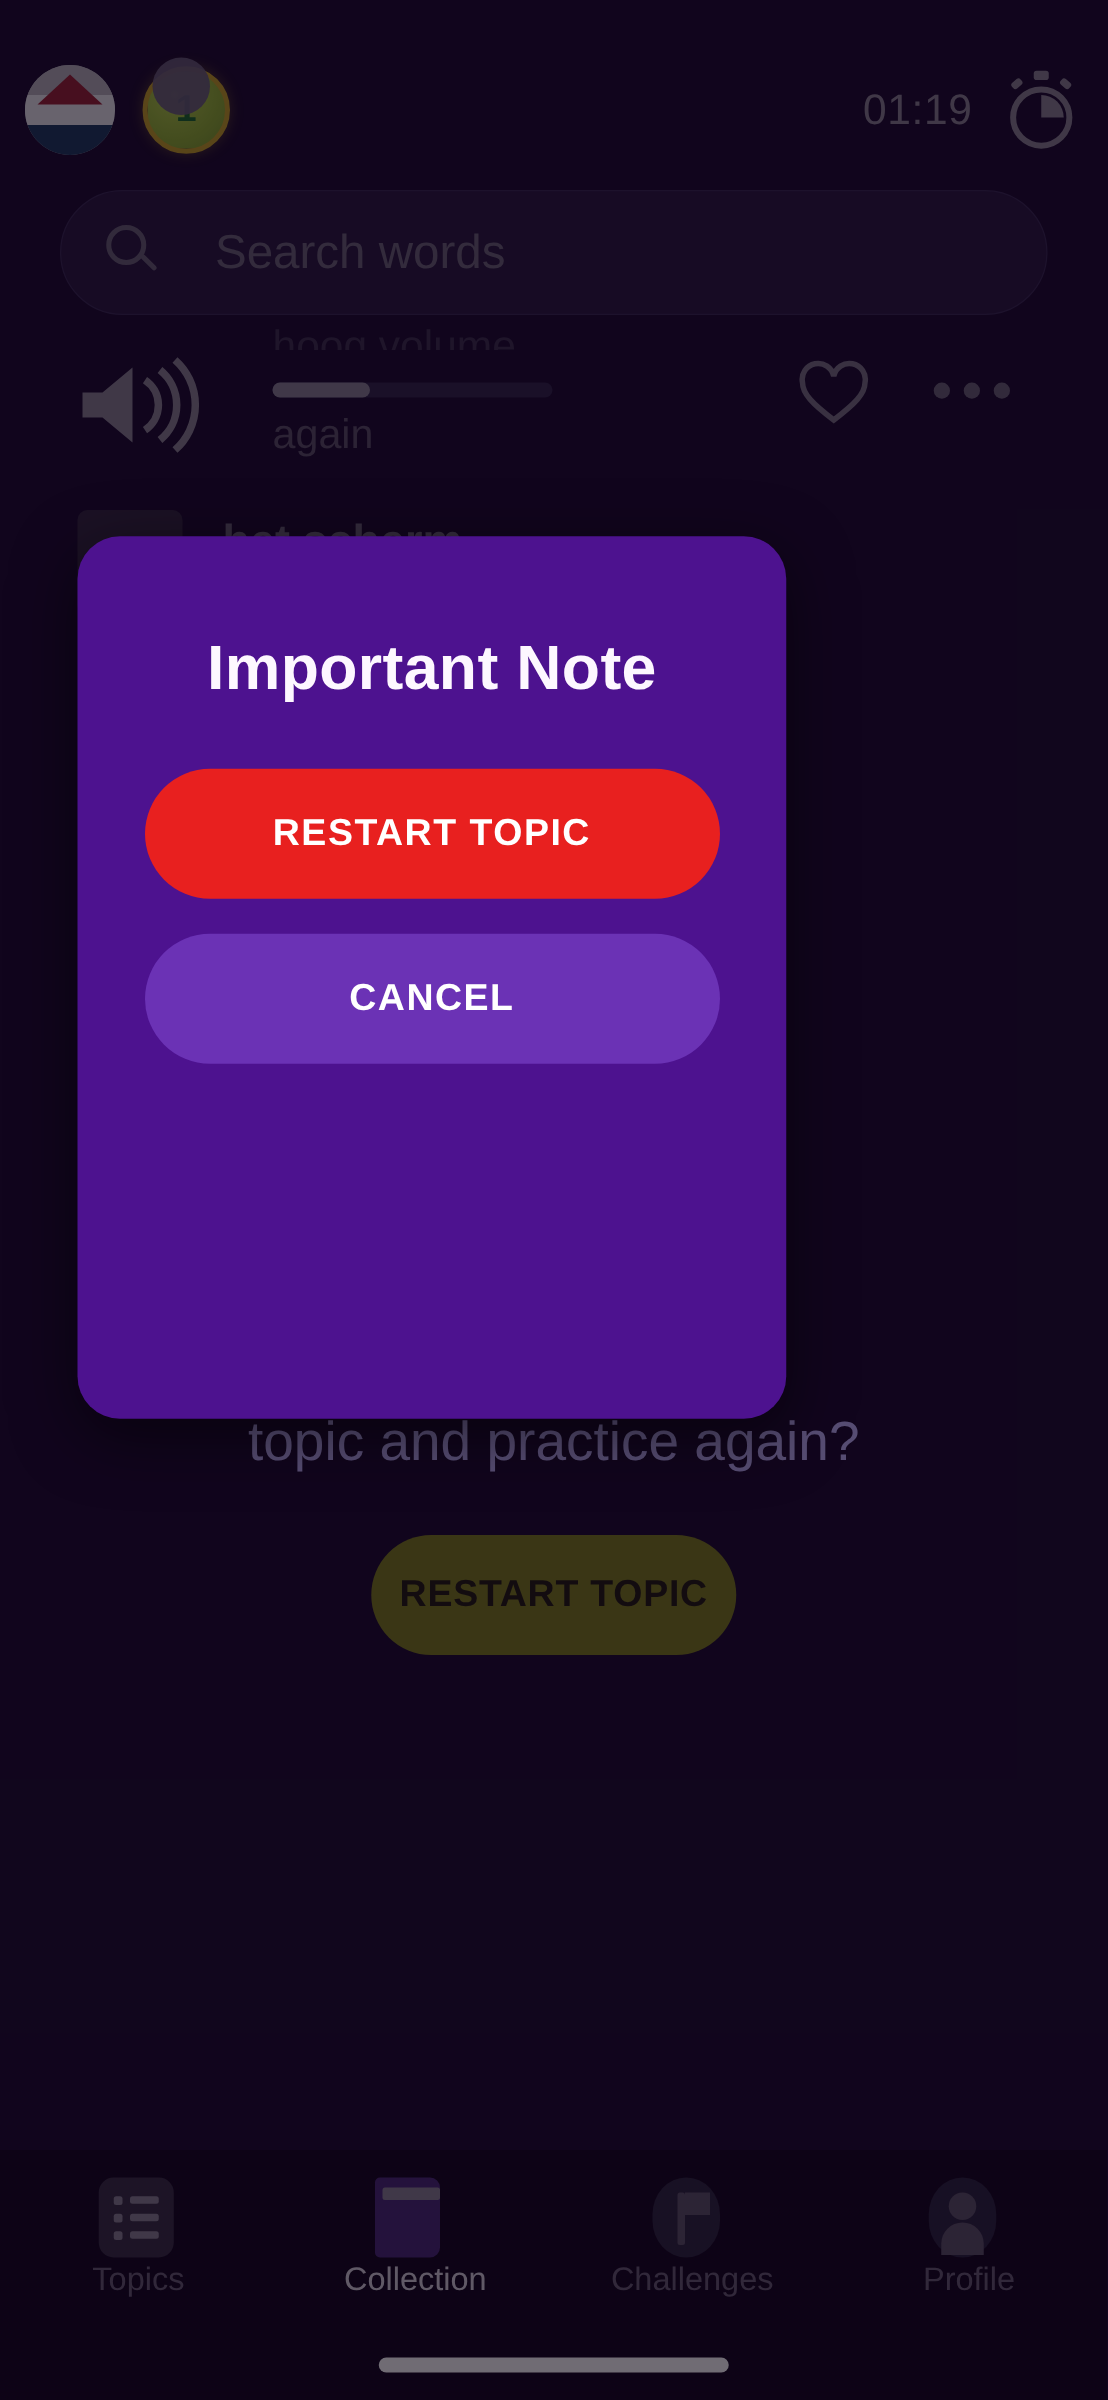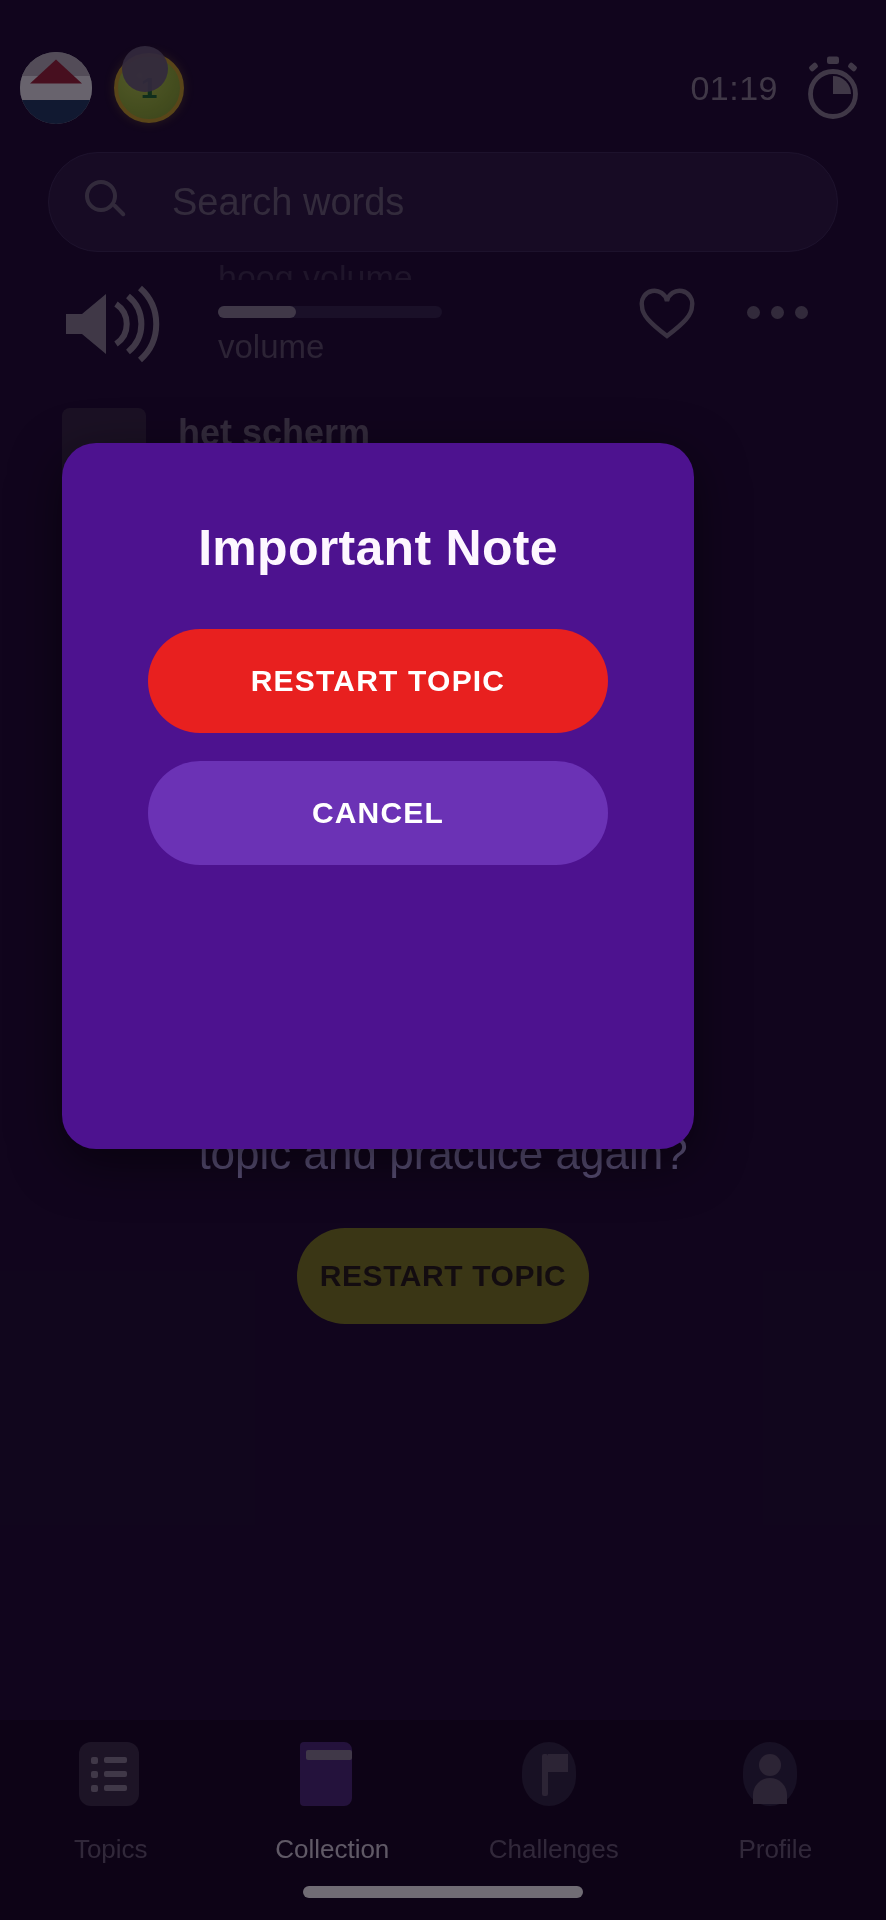--- a/index.html
+++ b/index.html
@@ -127,21 +127,21 @@
     color:#221c12; font-weight:bold; font-size:30px; letter-spacing:.6px;
   }
 
   
   .bottomnav {
     position:absolute; left:0; right:0; bottom:0; height:200px;
     background:#140720;
     display:flex; align-items:flex-start; padding-top:22px;
   }
   .nav-item {
-    flex:1; display:flex; flex-direction:column; align-items:center; gap:28px;
+    flex:1; display:flex; flex-direction:column; align-items:center; gap:2px;
     position:relative;
   }
   .nav-icon { width:64px; height:64px; position:relative; }
   .nav-label { font-size:26px; color:#6a5d75; }
   .nav-item.active .nav-label { color:#d8d2de; }
 
   .ic-topics {
     width:60px; height:64px; border-radius:12px; background:#3a2f46;
     display:flex; flex-direction:column; justify-content:center; gap:7px;
     padding:0 12px;
@@ -193,21 +193,21 @@
   .home-indicator {
     position:absolute; bottom:22px; left:50%; transform:translateX(-50%);
     width:280px; height:12px; border-radius:6px; background:#ffffff;
   }
 
   
   #scrim { position:absolute; inset:0; background:rgba(8,2,16,.58); }
 
   
   #modal {
-    position:absolute; left:62px; top:443px; width:632px; height:706px;
+    position:absolute; left:62px; top:429px; width:567px; height:706px;
     background:#4d128f; border-radius:34px;
     padding:76px 48px 0; text-align:center;
     box-shadow:0 14px 50px rgba(0,0,0,.5);
   }
   .modal-title {
     color:#fdf7ff; font-size:50px; font-weight:bold; letter-spacing:.3px;
   }
   .modal-body {
     margin-top:26px; color:#b79adc; font-size:34px; line-height:1.42;
   }
@@ -260,21 +260,21 @@
       <svg width="120" height="80" viewBox="0 0 60 40">
         <path d="M4 15 h8 L24 5 v30 L12 25 H4 Z" fill="#8d8495"></path>
         <path d="M29 10 a12 12 0 0 1 0 20" fill="none" stroke="#8d8495" stroke-width="3"></path>
         <path d="M35 6 a18 18 0 0 1 0 28" fill="none" stroke="#8d8495" stroke-width="3"></path>
         <path d="M41 2 a24 24 0 0 1 0 36" fill="none" stroke="#8d8495" stroke-width="3"></path>
       </svg>
     </div>
     <div class="word-clip">hoog volume</div>
     <div class="vol-rest"></div>
     <div class="vol-fill" style="width: 78.4px;"></div>
-    <div class="vol-label">volume</div>
+    <div class="vol-label">again</div>
     <div class="heart">
       <svg width="58" height="54" viewBox="0 0 29 27">
         <path d="M14.5 24 C6 17.5 2 13.5 2 9 A6 6 0 0 1 14.5 6.5 A6 6 0 0 1 27 9 C27 13.5 23 17.5 14.5 24 Z" fill="none" stroke="#7c7287" stroke-width="2.2"></path>
       </svg>
     </div>
     <div class="dots">
       <i></i>
         <i></i>
         <i></i>
     </div>

